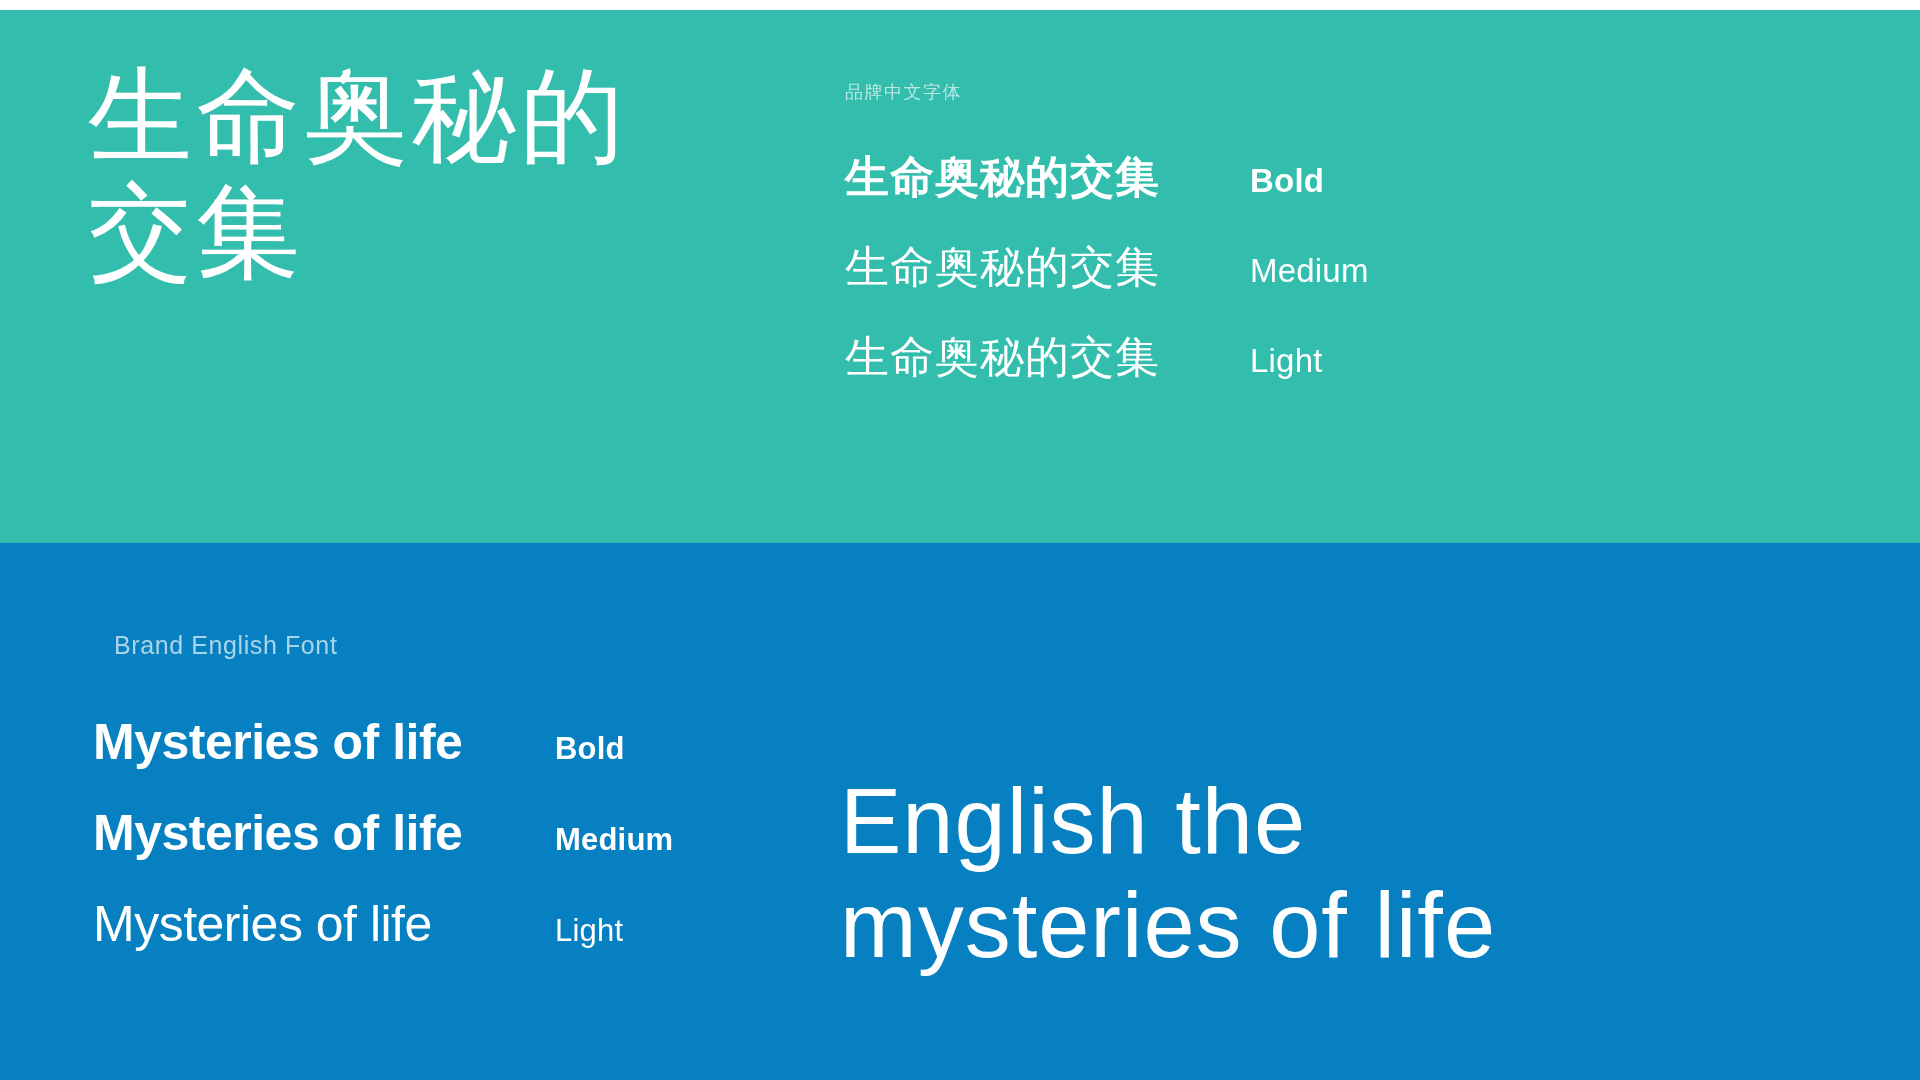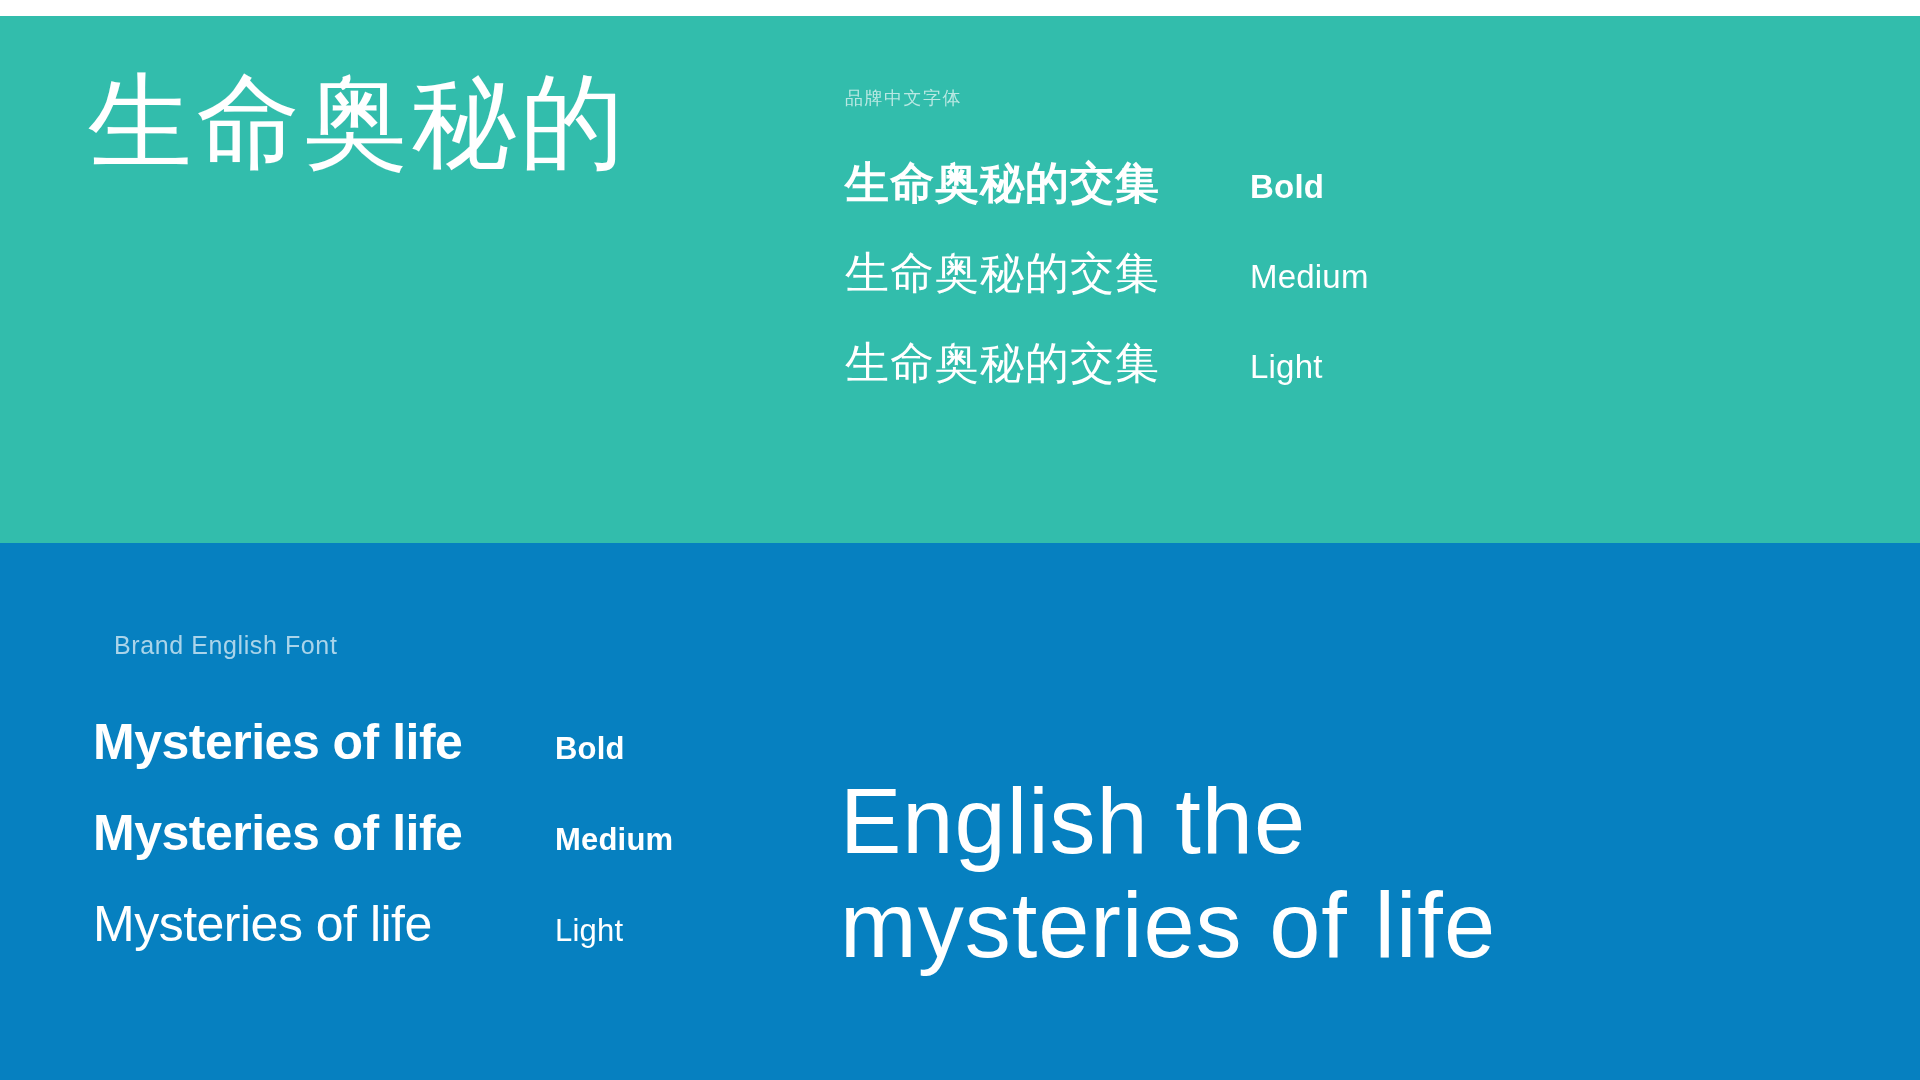--- a/index.html
+++ b/index.html
@@ -19,21 +19,21 @@
   }
 
   
   .section {
     position: absolute;
     left: 0;
     width: 1920px;
     overflow: hidden;
   }
   .section-cn {
-    top: 16px;
+    top: 10px;
     height: 648px;
     background: #32BDAC;
   }
   .section-en {
     top: 543px;
     height: 537px;
     background: #0680C0;
   }
 
   
@@ -144,20 +144,21 @@
 </style>
 </head>
 <body>
 
 <div class="page">
 
   <div class="section section-cn">
 
     <div class="hero-cn">
       <span class="hero-line">生命奥秘的</span>
+      <span class="hero-line">交集</span>
     </div>
 
     <div class="caption caption-cn">品牌中文字体</div>
 
     <div class="specimen-list specimen-list-cn">
 
       <div class="specimen-row specimen-row-cn">
         <span class="specimen-sample specimen-sample-cn w-bold">生命奥秘的交集</span>
         <span class="specimen-weight specimen-weight-cn w-bold">Bold</span>
       </div>

